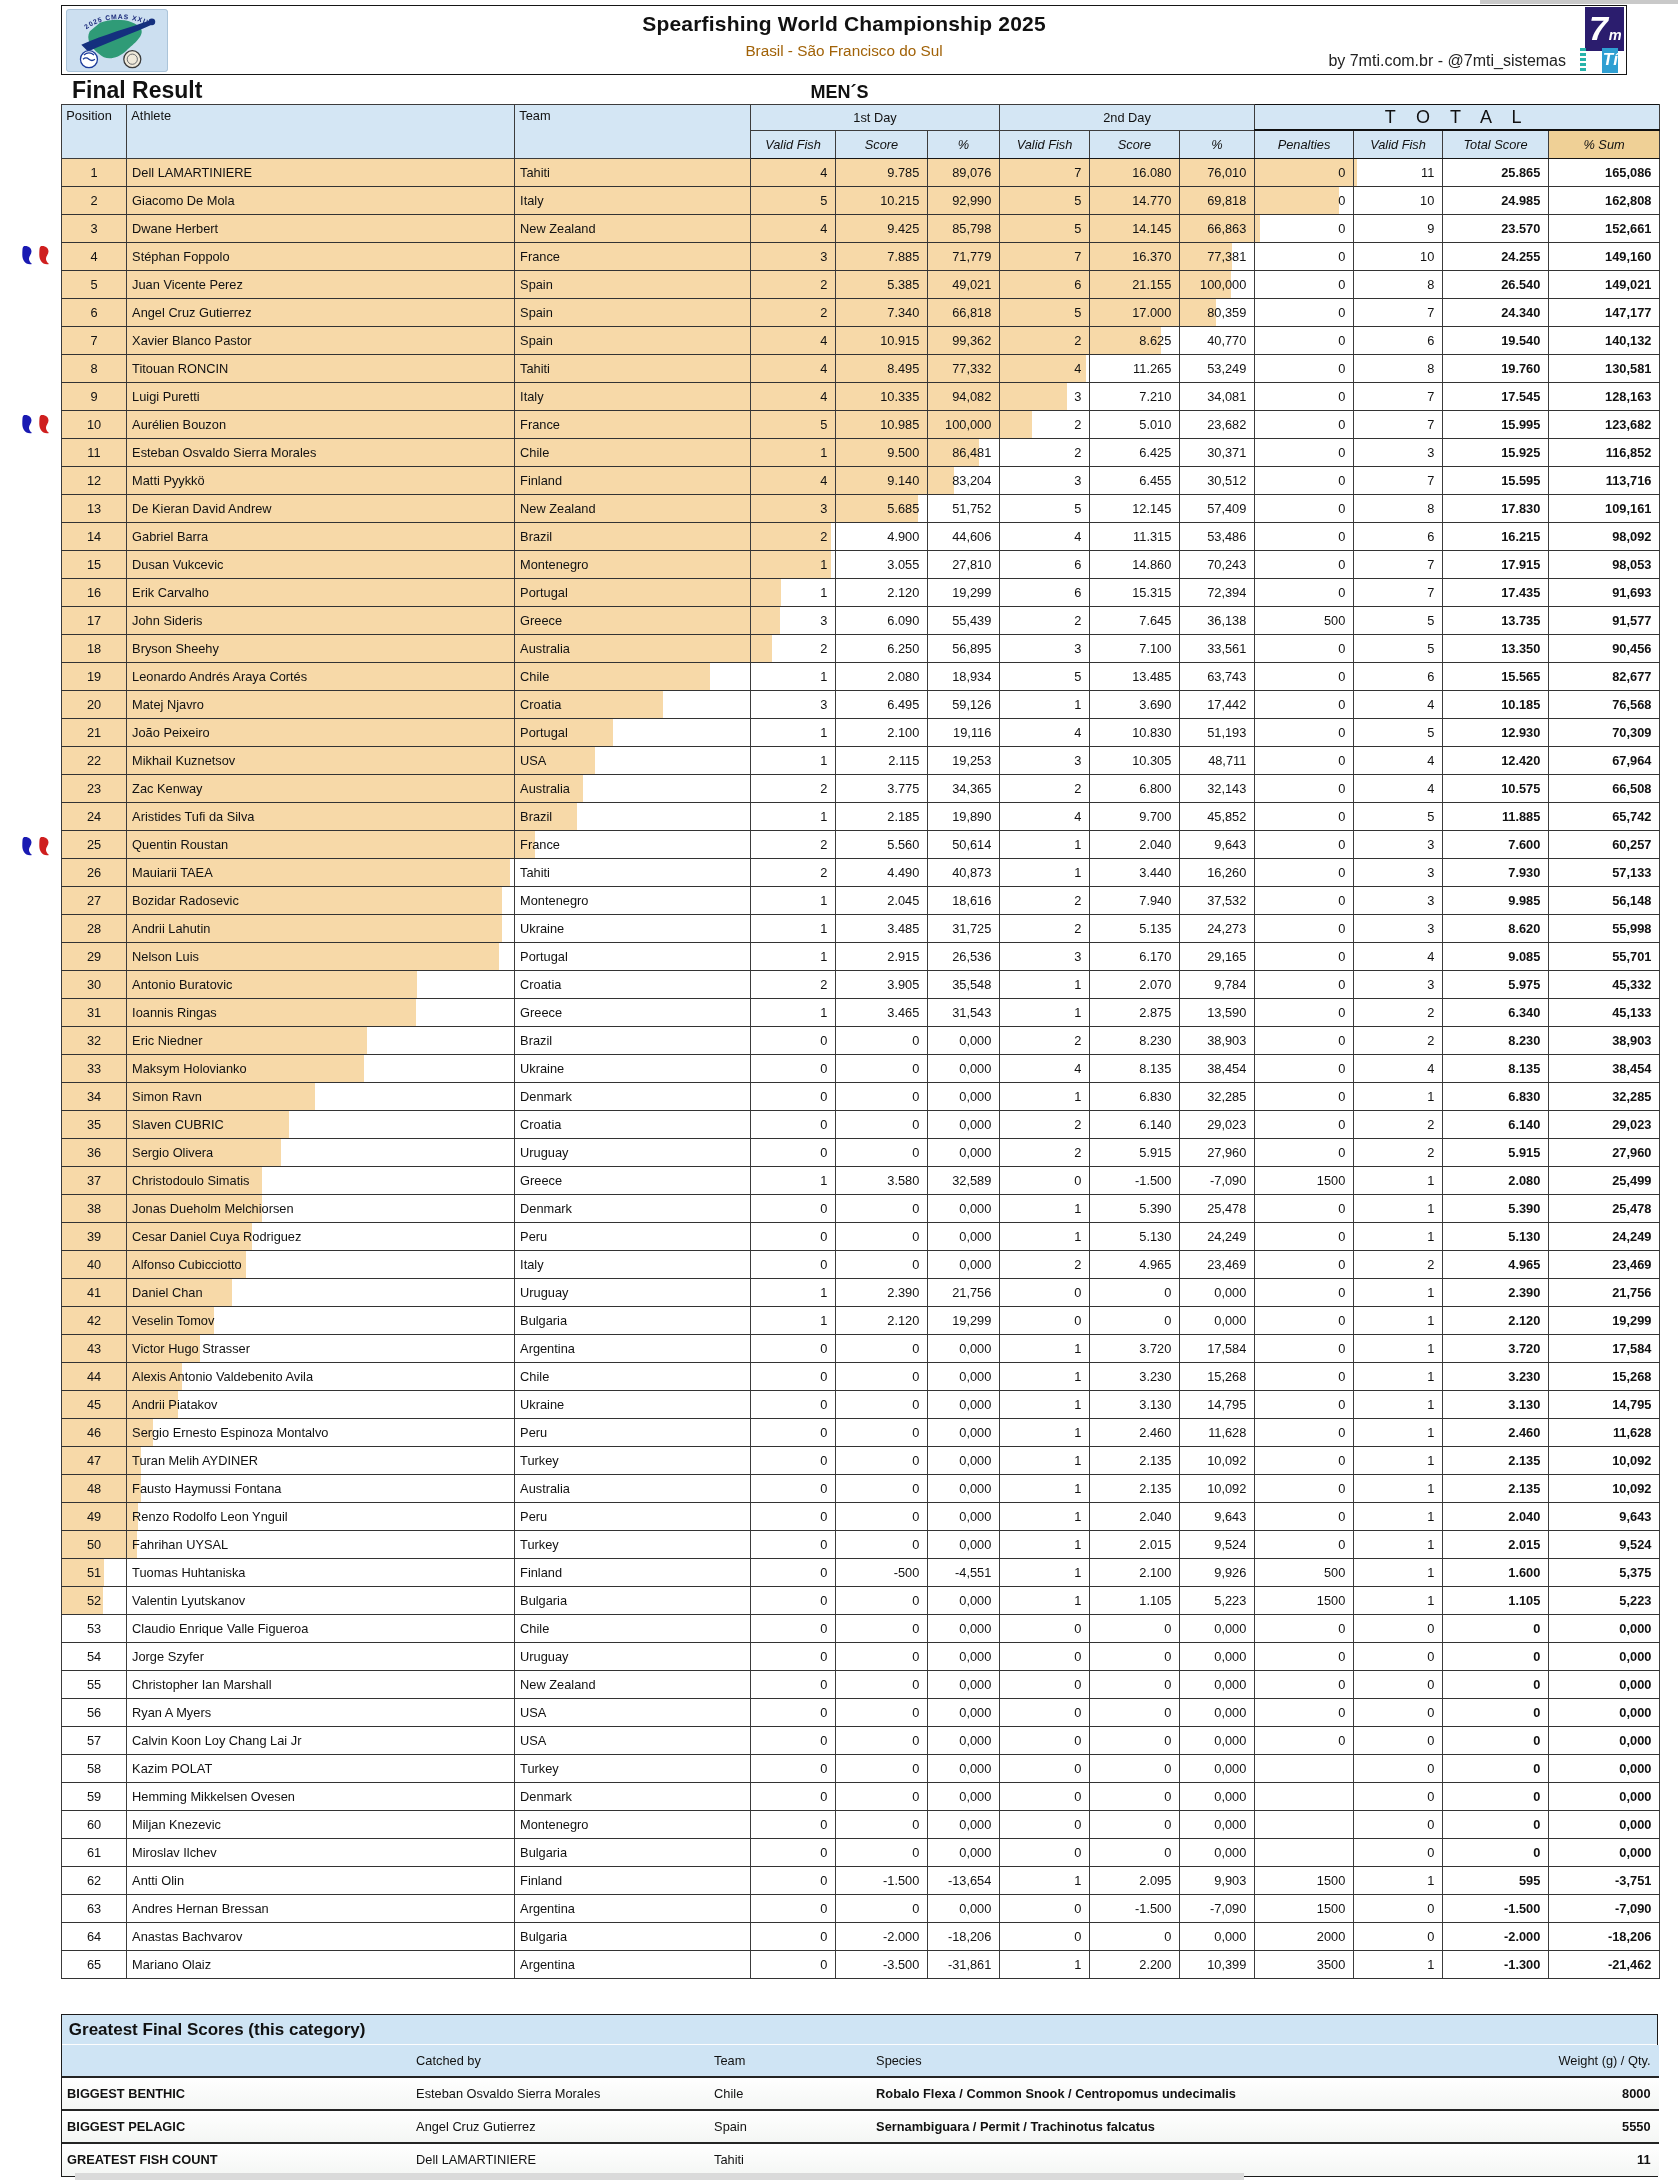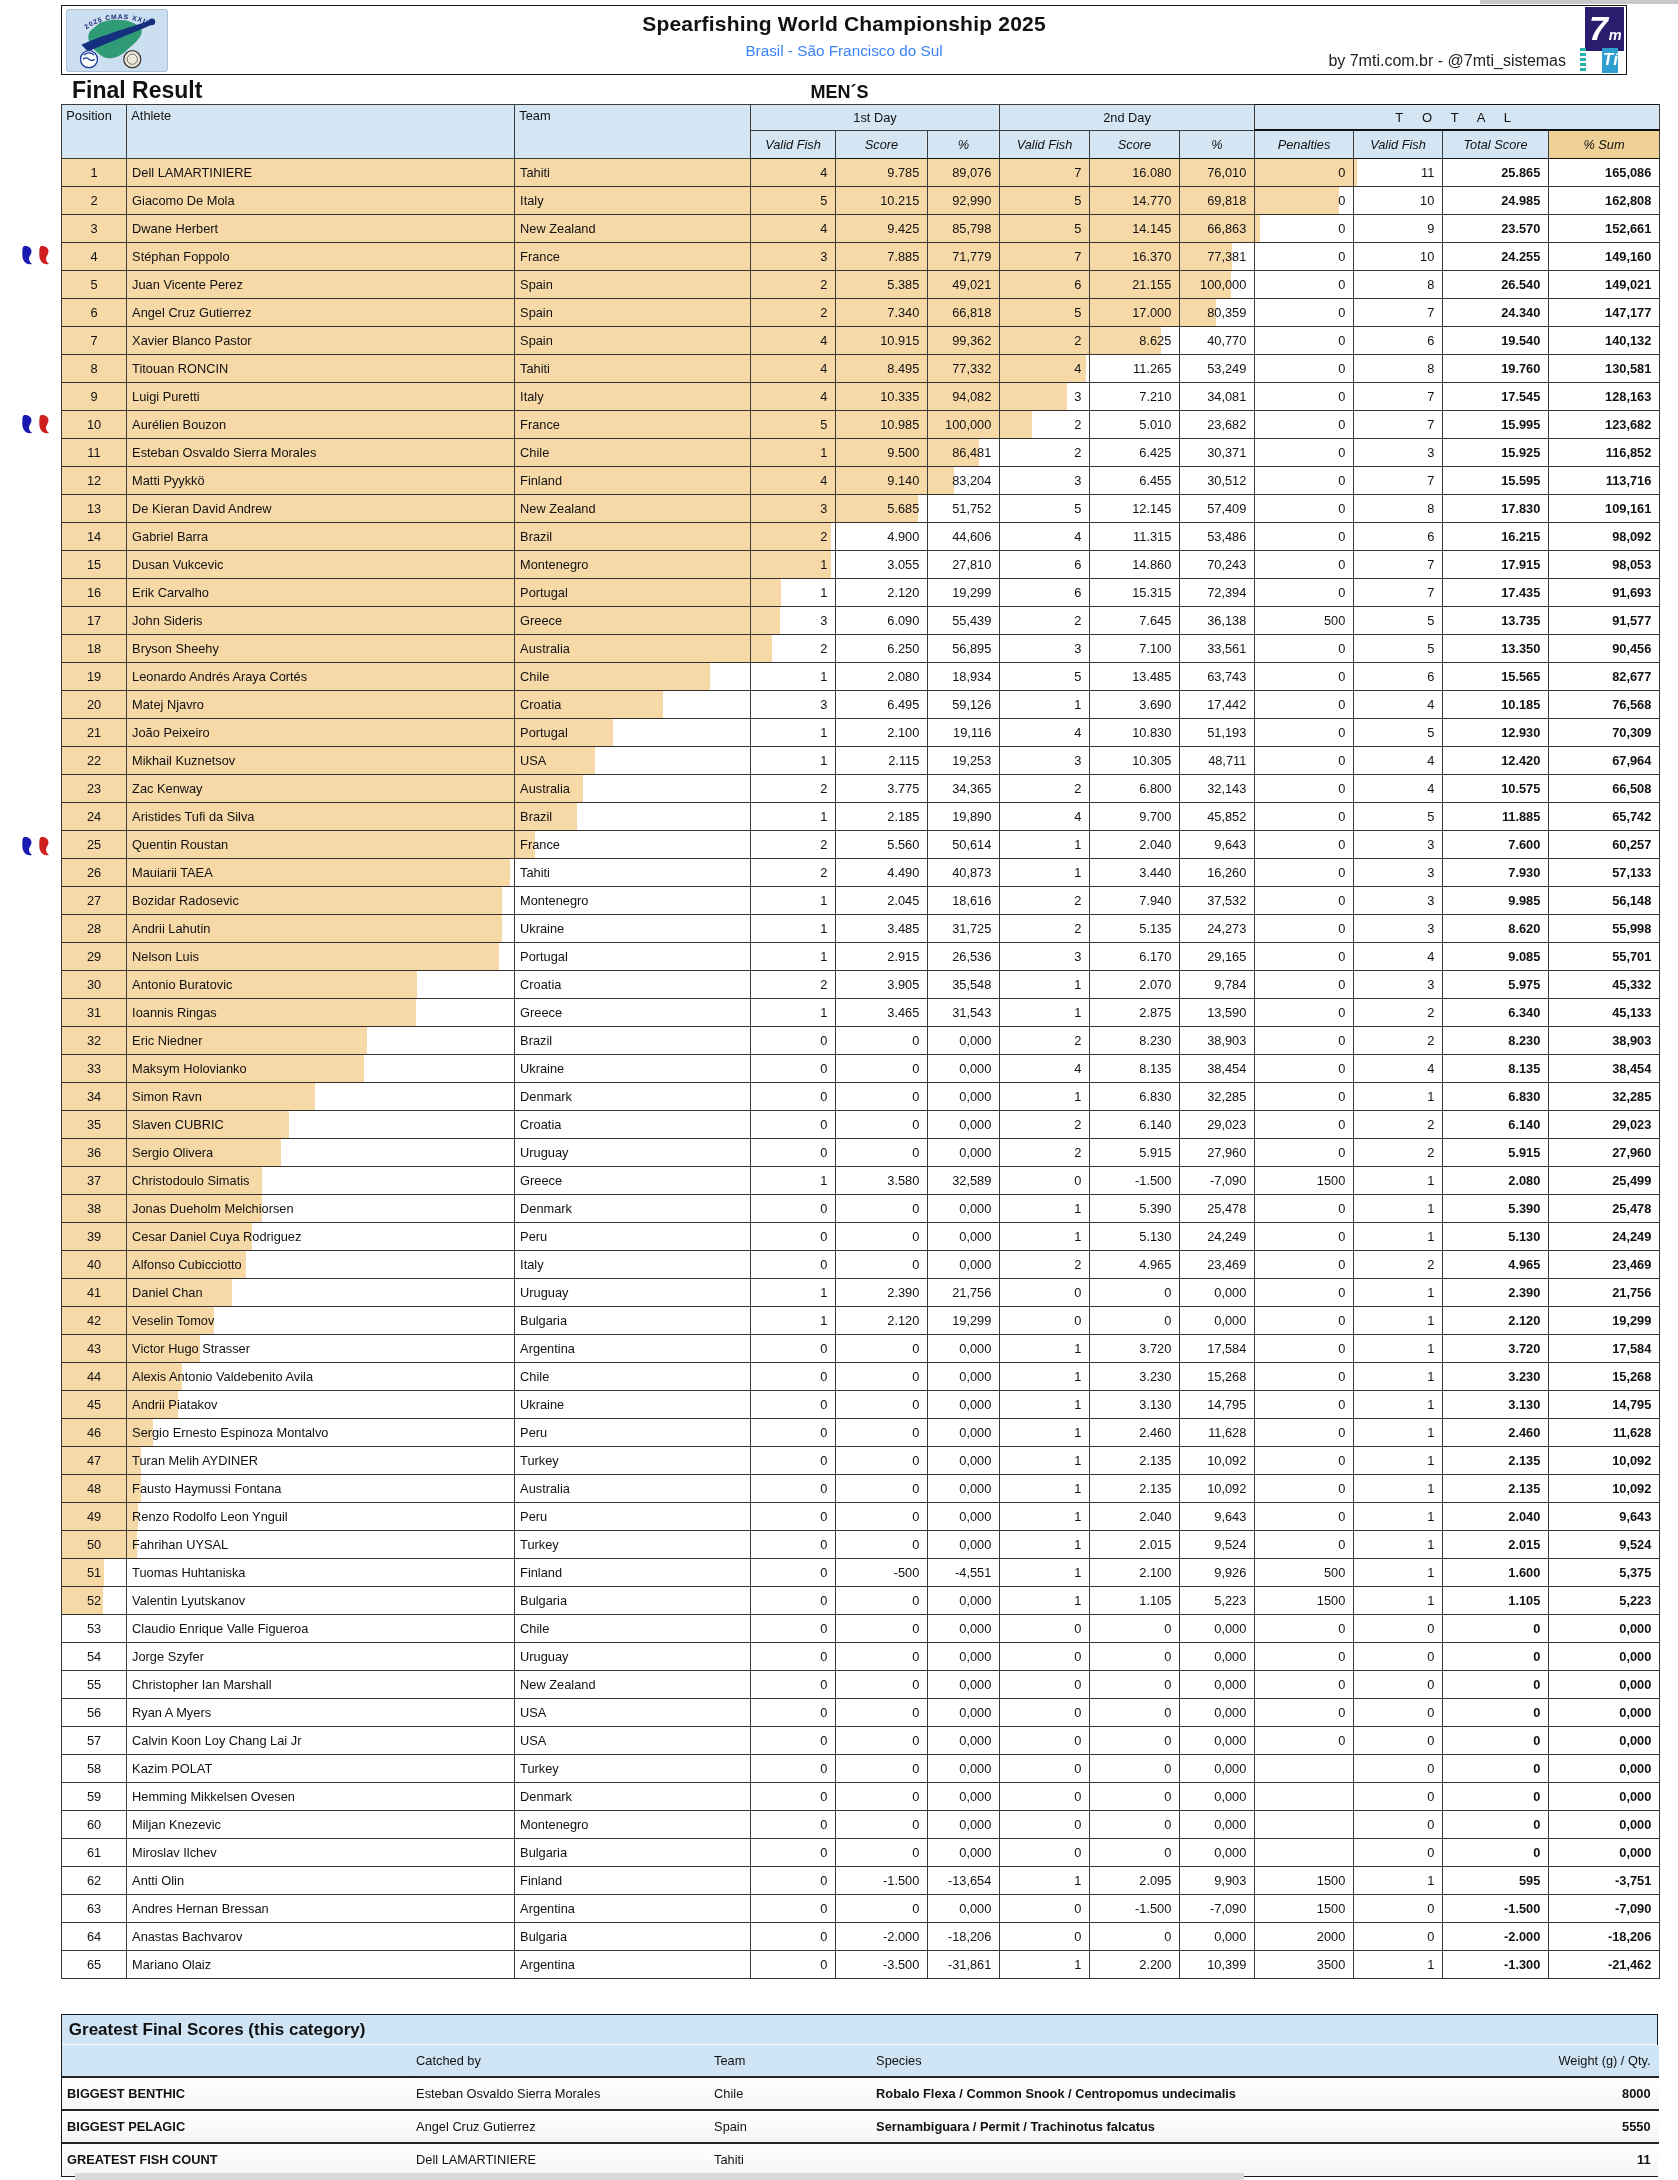--- a/index.html
+++ b/index.html
@@ -6,40 +6,40 @@
   html,body { background:#ffffff; }
   body { font-family:"Liberation Sans", sans-serif; color:#111; }
   .page { position:relative; width:1679px; height:2181px; background:#fff; overflow:hidden; }
 
   .edge-artifact-top { position:absolute; left:1480px; top:0; width:198px; height:4.3px; background:#c9c9c9; }
 
   
   .header-box { position:absolute; left:61px; top:5.1px; width:1566px; height:70px; border:1.7px solid #161616; background:#fff; }
   .logo-left { position:absolute; left:4.3px; top:2.6px; width:102px; height:63px; }
   .hdr-title { position:absolute; left:0; right:0; top:6px; text-align:center; font-size:21px; font-weight:bold; letter-spacing:0.2px; }
-  .hdr-sub { position:absolute; left:0; right:0; top:36px; text-align:center; font-size:15.3px; color:#3b82f6; }
+  .hdr-sub { position:absolute; left:0; right:0; top:36px; text-align:center; font-size:15.3px; color:#a16207; }
   .hdr-credit { position:absolute; right:60px; bottom:4.3px; font-size:16px; color:#222; }
   .logo-7 { position:absolute; right:1.7px; top:0.9px; width:44px; height:66px; }
   .l7-top { position:absolute; right:0; top:0; width:39px; height:44px; background:#2b1d6e; color:#fff; text-align:center; font-weight:bold; font-style:italic; font-size:34px; line-height:43px; }
   .l7-top span { font-size:14.5px; font-style:italic; margin-left:0.9px; }
   .l7-bot { position:absolute; right:6px; bottom:0; width:16px; height:25px; background:#2f9fd2; color:#fff; text-align:center; font-weight:bold; font-style:italic; font-size:17px; line-height:24px; }
   .l7-stripes { position:absolute; right:38px; bottom:0; width:6px; height:25px; background:repeating-linear-gradient(to bottom, #27b3ab 0 2.6px, #ffffff 2.6px 5.1px); }
 
   
   .final-result { position:absolute; left:72px; top:77px; font-size:23px; font-weight:bold; }
   .category { position:absolute; left:0; width:1679px; top:82px; text-align:center; font-size:18px; font-weight:bold; }
 
   
   table.results { position:absolute; left:61px; top:104px; width:1597px; table-layout:fixed; border-collapse:collapse; border:1.7px solid #161616; font-size:12.8px; }
   .results th, .results td { border:0.9px solid #3c3c3c; overflow:hidden; white-space:nowrap; }
   .results thead th { background:#d4e6f4; font-weight:normal; font-size:12.8px; }
   .results thead tr.gh { height:25.6px; }
   .results thead tr.sh { height:28px; }
   .results thead th.left-h { text-align:left; vertical-align:top; padding:2.6px 0 0 4.3px; }
-  .results thead th.total-h { letter-spacing:7.7px; font-size:13px; border-bottom:2.6px solid #101010; border-left:1.7px solid #101010; border-top:1.7px solid #101010; }
+  .results thead th.total-h { letter-spacing:7.7px; font-size:18px; border-bottom:2.6px solid #101010; border-left:1.7px solid #101010; border-top:1.7px solid #101010; }
   .results thead tr.sh th { border-bottom:1.7px solid #161616;font-style:italic; }
   .results th.tan { background:#efd096; }
   .results tbody tr { height:28px; background-color:#fff; }
   .results td { border-top:1.7px solid #333; border-bottom:1.7px solid #333; background:transparent; }
   .c-pos { text-align:center; }
   .c-ath, .c-team { text-align:left; padding-left:5.1px; }
   .c-num { text-align:right; padding-right:7.7px; }
   .b-thick { border-left:1.7px solid #161616 !important; }
   .bold { font-weight:bold; }
 

